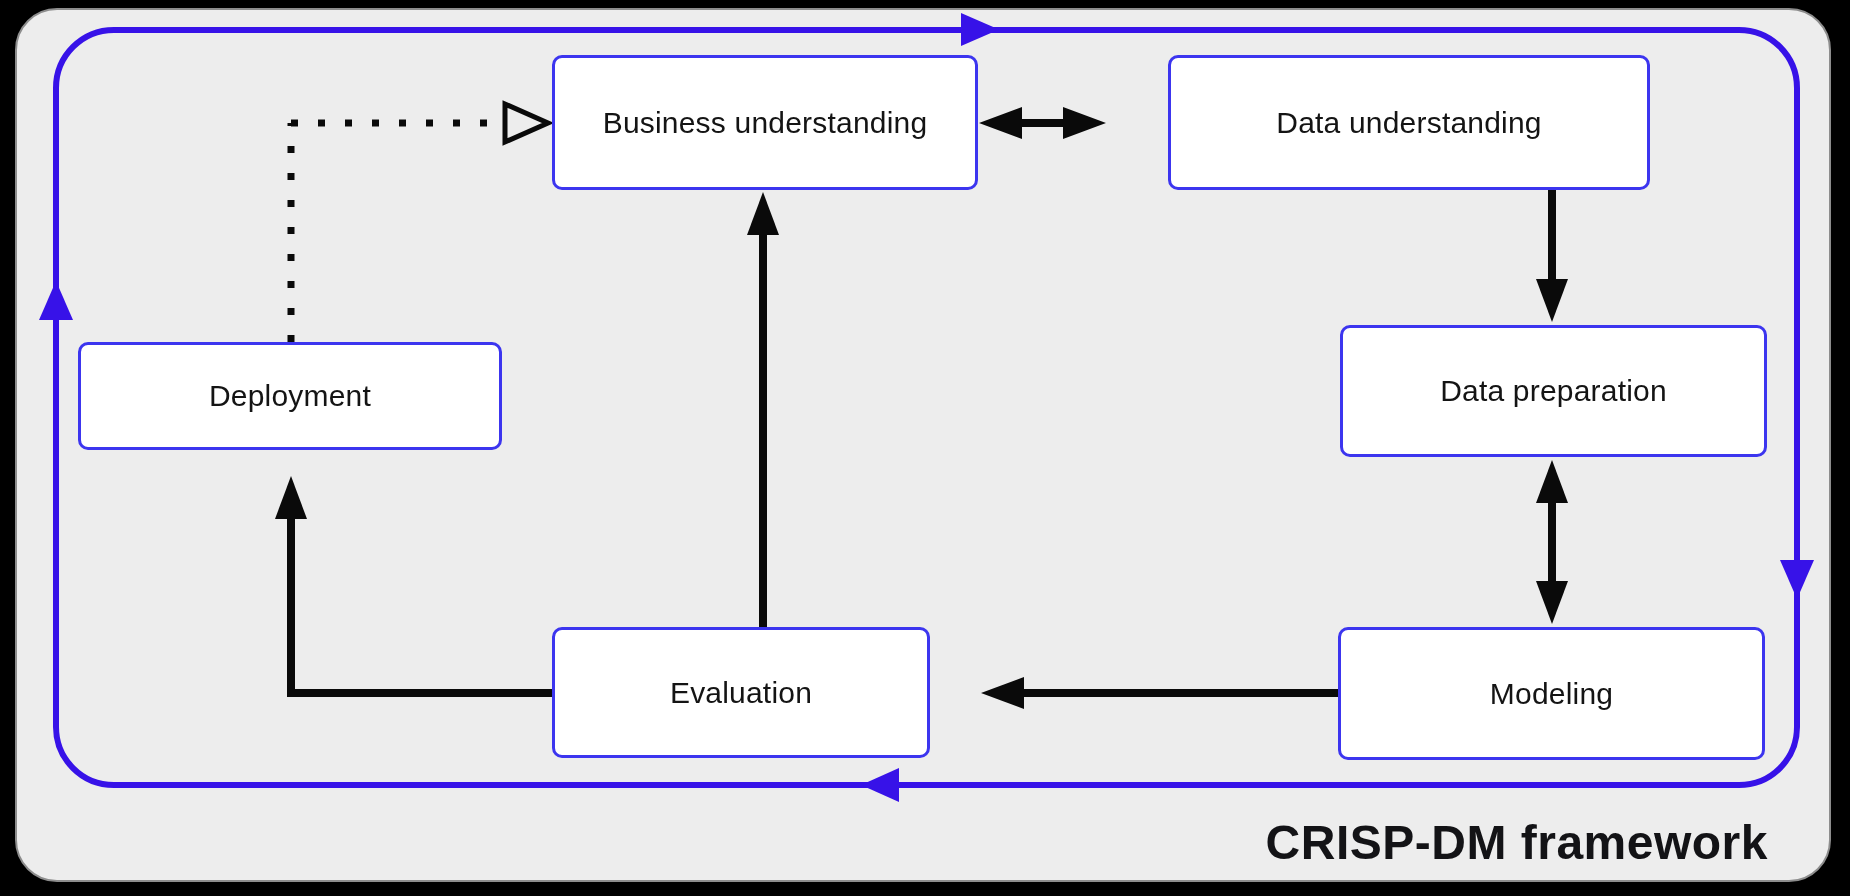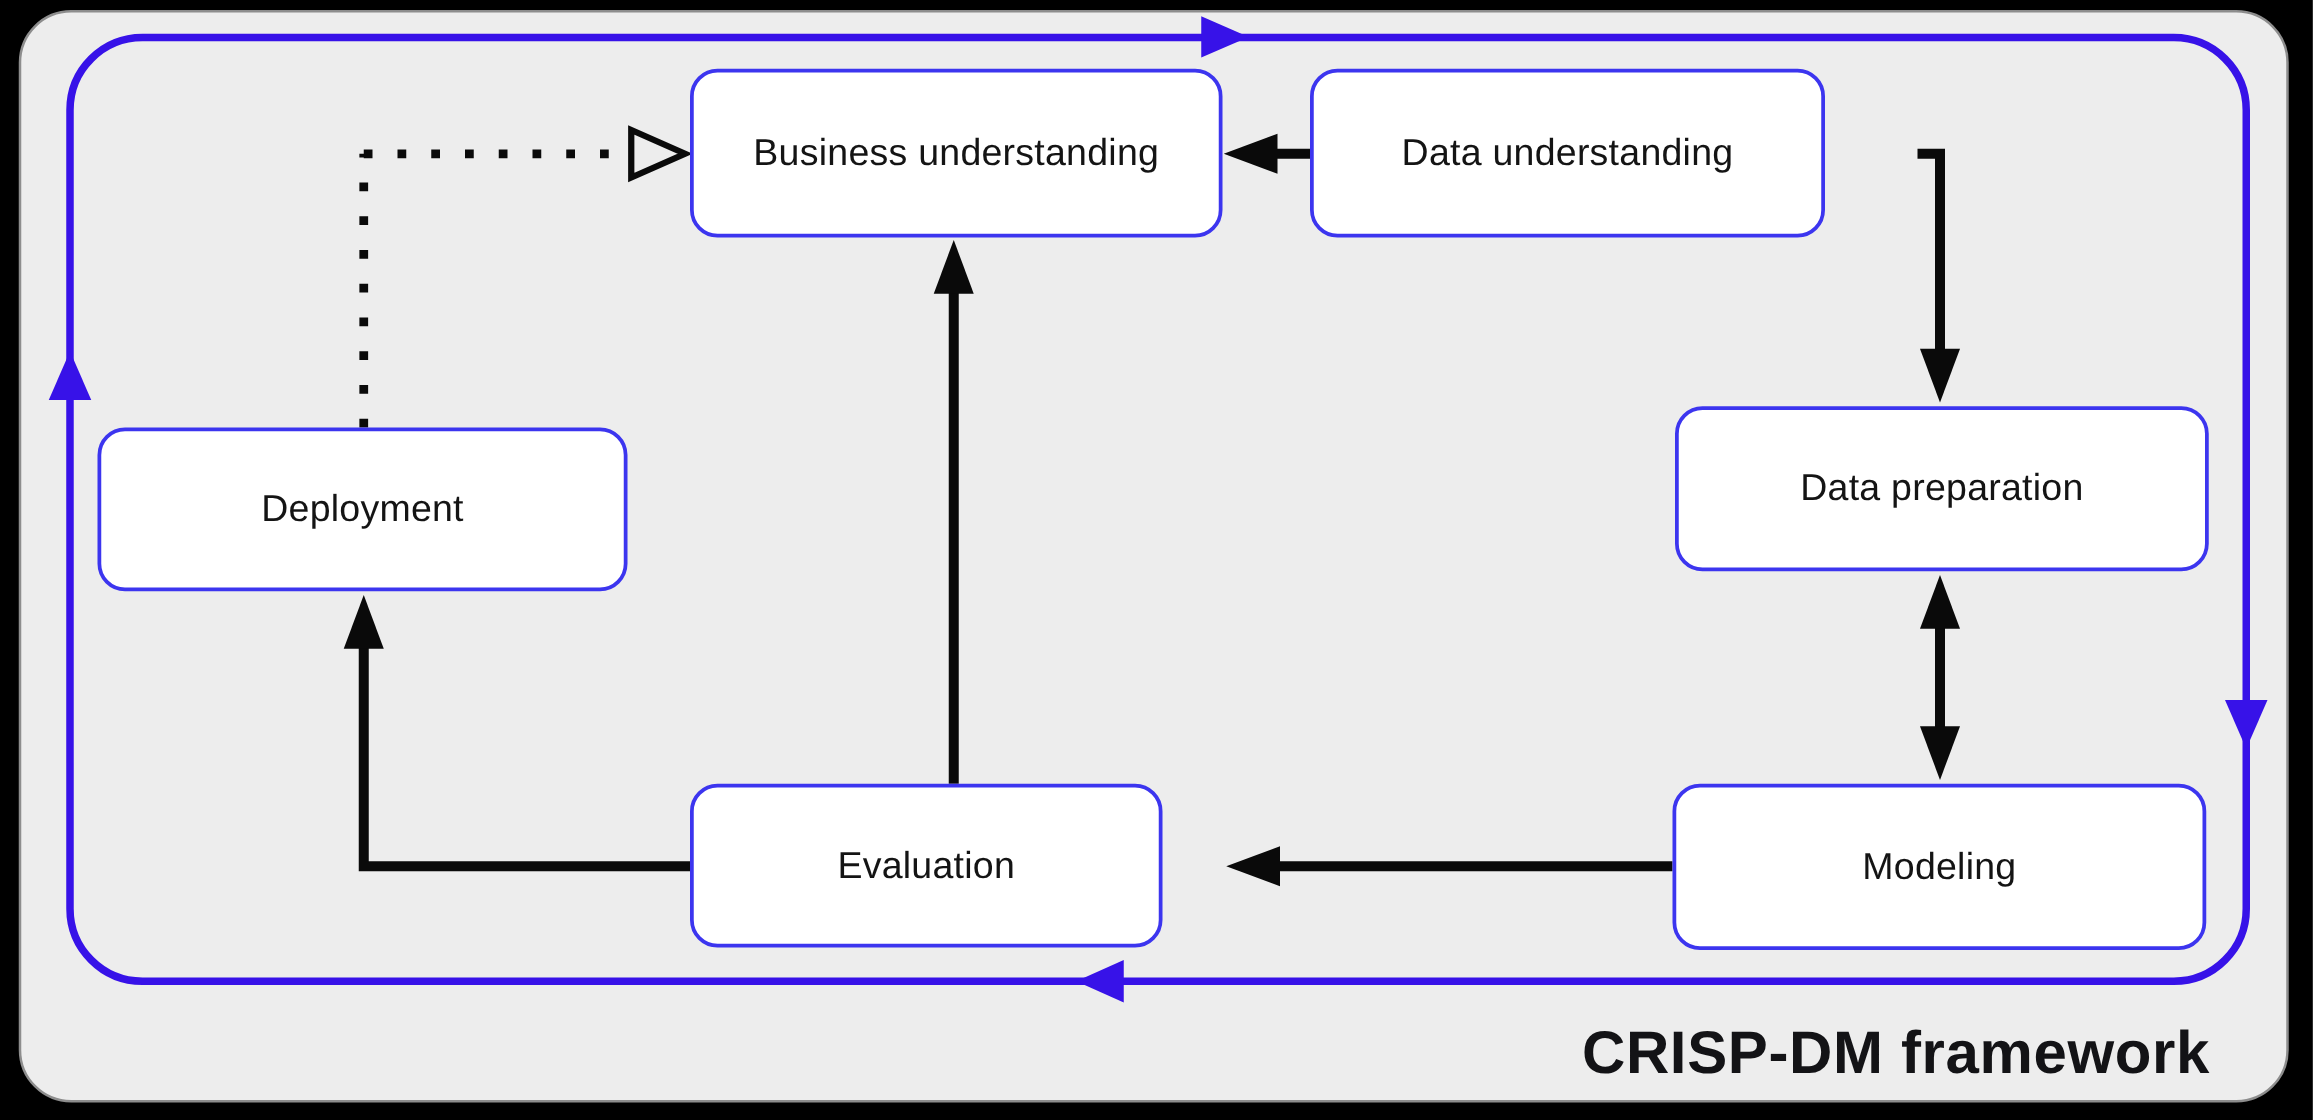--- a/index.html
+++ b/index.html
@@ -32,21 +32,21 @@
     position: absolute;
     left: 0;
     top: 0;
     width: 1850px;
     height: 896px;
   }
   .node {
     position: absolute;
     background: #ffffff;
     border: 3px solid #3c35ef;
-    border-radius: 22px;
+    border-radius: 10px;
     box-sizing: border-box;
     display: flex;
     align-items: center;
     justify-content: center;
   }
   .node span {
     font-size: 30px;
     color: #141414;
     letter-spacing: 0.2px;
     white-space: nowrap;
@@ -119,35 +119,35 @@
       <path d="M 291 342 V 123" stroke="#0a0a0a" stroke-width="7" fill="none" stroke-dasharray="7 20"></path>
       <path d="M 291 123 H 500" stroke="#0a0a0a" stroke-width="7" fill="none" stroke-dasharray="7 20"></path>
       <polygon points="505,104 505,142 548,123" fill="#ededed" stroke="#0a0a0a" stroke-width="5"></polygon>
     </g>
   </svg>
 
   <div class="node" style="left:552px;top:55px;width:426px;height:135px">
     <span>Business understanding</span>
   </div>
 
-  <div class="node" style="left:1048px;top:55px;width:412px;height:135px">
+  <div class="node" style="left:1168px;top:55px;width:482px;height:135px">
     <span>Data understanding</span>
   </div>
 
   <div class="node" style="left:1340px;top:325px;width:427px;height:132px">
     <span>Data preparation</span>
   </div>
 
   <div class="node" style="left:1338px;top:627px;width:427px;height:133px">
     <span>Modeling</span>
   </div>
 
   <div class="node" style="left:552px;top:627px;width:378px;height:131px">
     <span>Evaluation</span>
   </div>
 
-  <div class="node" style="left:78px;top:342px;width:424px;height:131px">
+  <div class="node" style="left:78px;top:342px;width:424px;height:108px">
     <span>Deployment</span>
   </div>
 
   <div class="title">CRISP-DM framework</div>
 
 </div>
 
 </body></html>

